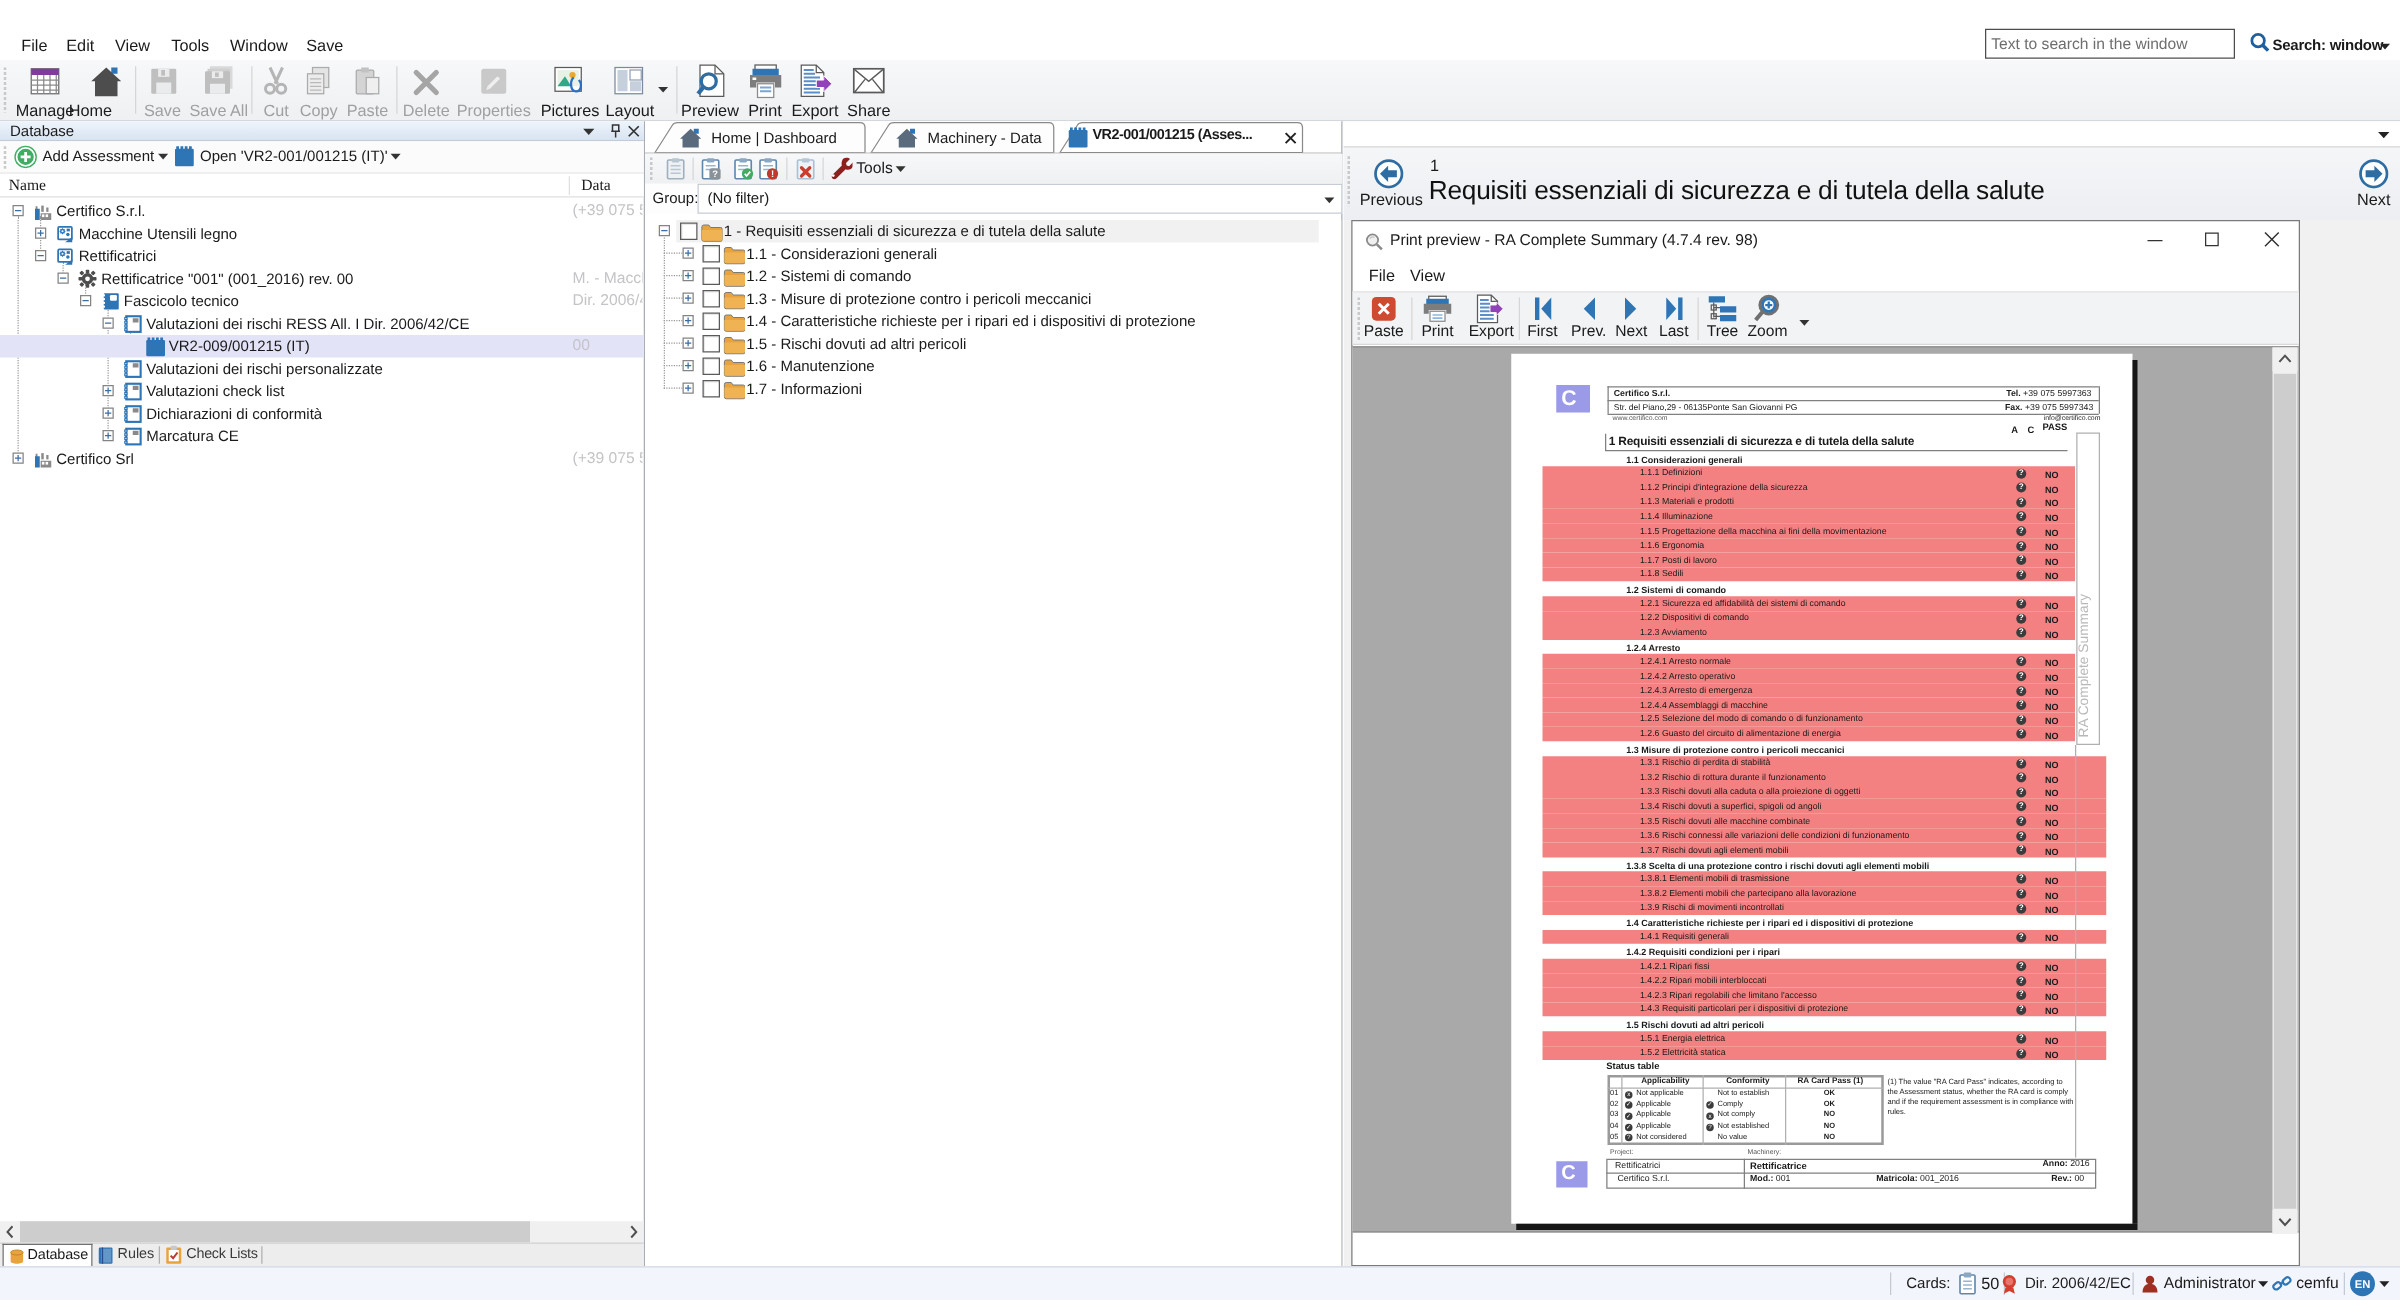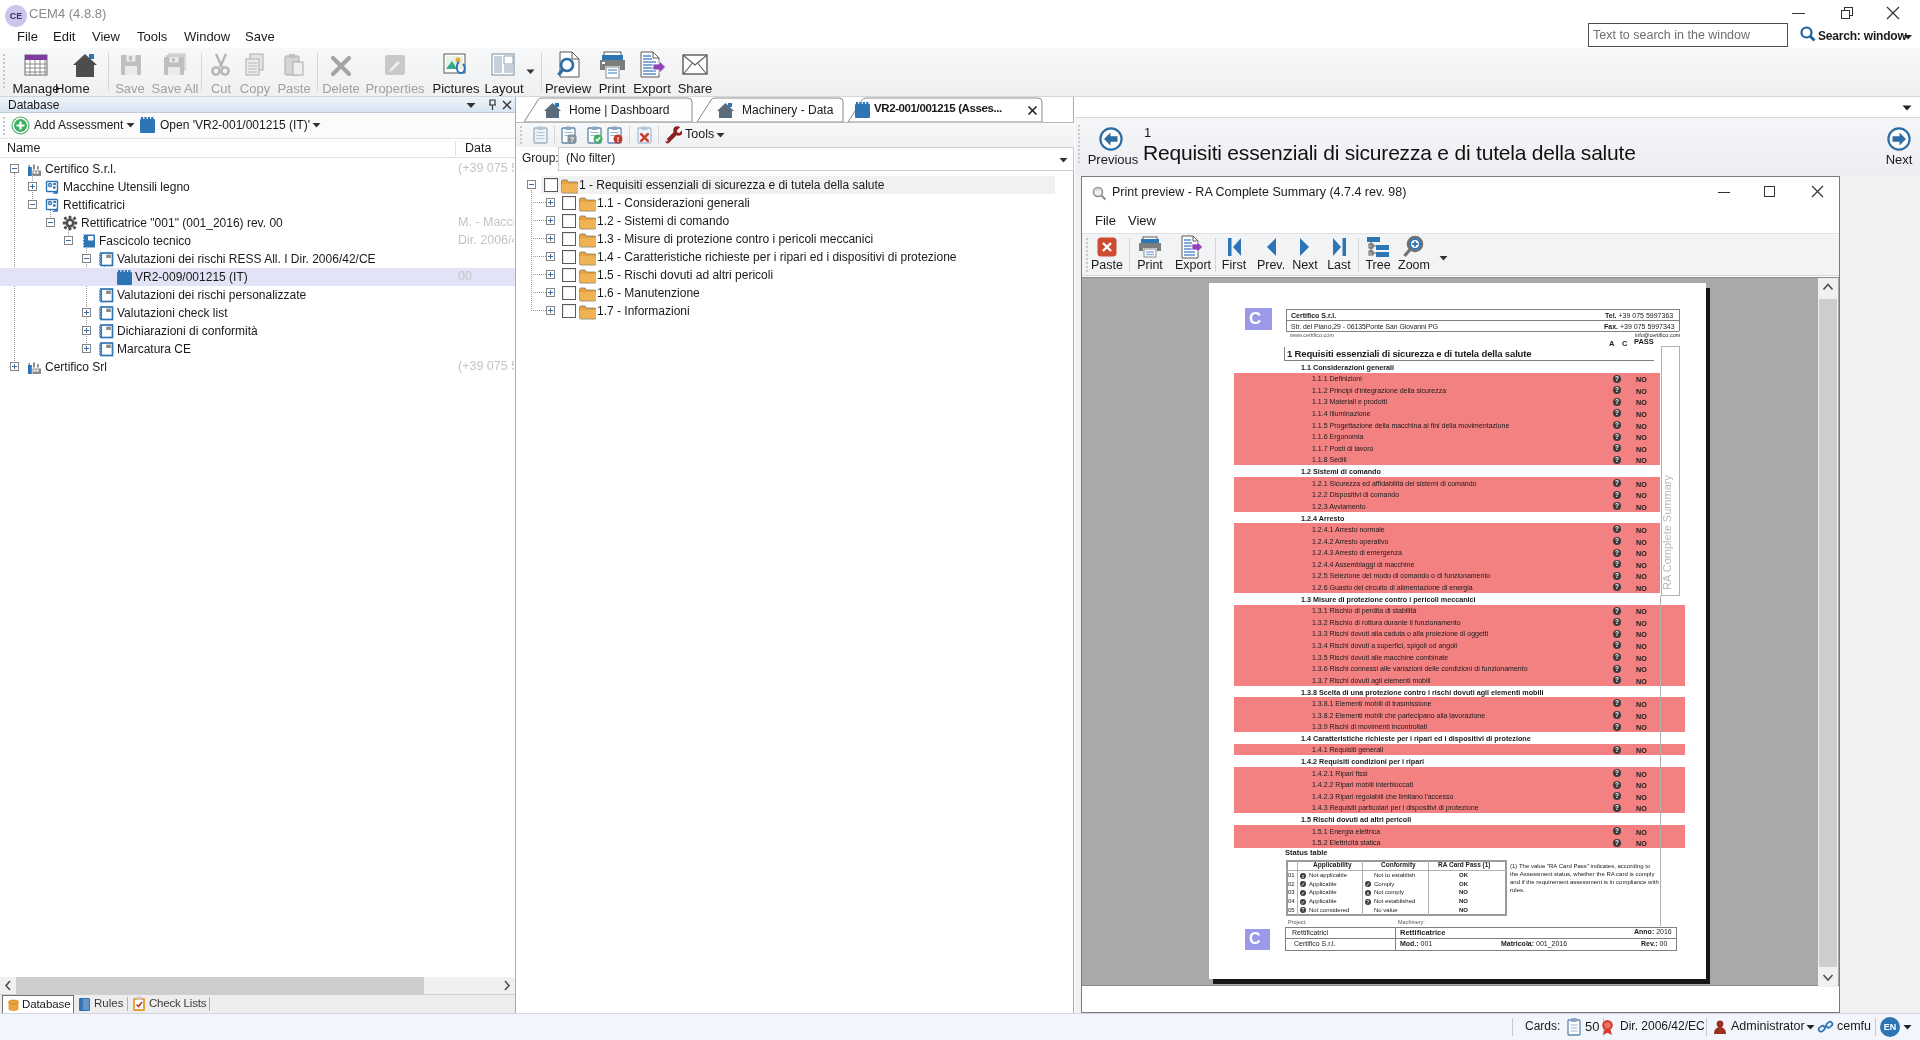--- a/index.html
+++ b/index.html
@@ -6,31 +6,20 @@
   html,body { width:1920px; height:1040px; overflow:hidden; }
   body { font-family:"Liberation Sans", sans-serif; font-size:12px; color:#1a1a1a; background:#fff; }
   .abs { position:absolute; }
   #root { position:relative; width:1920px; height:1040px; background:#fff; }
   .sep-v { width:1px; background:#d6d6d6; }
 </style>
 </head>
 <body>
 <div id="root">
 
-  <div class="abs" id="titlebar" style="left:0;top:0;width:1920px;height:28px;background:#fff;">
-    <div class="abs" style="left:5px;top:5px;width:22px;height:22px;border-radius:50%;background:#cdc4ef;color:#3b3660;font-weight:bold;font-size:9px;text-align:center;line-height:22px;">CE</div>
-    <div class="abs" style="left:29px;top:6px;color:#8a8a8a;font-size:13px;">CEM4 (4.8.8)</div>
-
-    <div class="abs" style="left:1792px;top:13px;width:13px;height:1px;background:#333;"></div>
-    <div class="abs" style="left:1844px;top:7px;width:9px;height:9px;border:1px solid #333;background:#fff;"></div>
-    <div class="abs" style="left:1841px;top:10px;width:9px;height:9px;border:1px solid #333;background:#fff;"></div>
-    <svg class="abs" style="left:1886px;top:6px;" width="14" height="14">
-        <path d="M1,1 L13,13 M13,1 L1,13" stroke="#333" stroke-width="1.2"></path>
-      </svg>
-  </div>
 
   <div class="abs" id="menubar" style="left:0;top:28px;width:1920px;height:20px;background:#fff;font-size:13px;">
     <span class="abs" style="left:17px;top:1px;">File</span>
     <span class="abs" style="left:53px;top:1px;">Edit</span>
     <span class="abs" style="left:92px;top:1px;">View</span>
     <span class="abs" style="left:137px;top:1px;">Tools</span>
     <span class="abs" style="left:184px;top:1px;">Window</span>
     <span class="abs" style="left:245px;top:1px;">Save</span>
 
     <div class="abs" style="left:1588px;top:-5px;width:200px;height:24px;border:1px solid #4d4d4d;background:#fff;">
@@ -202,21 +191,21 @@
           <rect x="5.4" y="1" width="2.2" height="4" fill="#2e75b6"></rect>
           <rect x="8.8" y="1" width="2.2" height="4" fill="#2e75b6"></rect>
           <rect x="12.2" y="1" width="2.2" height="4" fill="#2e75b6"></rect>
         </svg>
       <span class="abs" style="left:160px;top:5px;font-size:12px;">Open 'VR2-001/001215 (IT)'</span>
       <svg class="abs" style="left:312px;top:9px;" width="9" height="7">
           <path d="M0.5,1 L4.5,5.5 L8.5,1 Z" fill="#333"></path>
         </svg>
     </div>
 
-    <div class="abs" style="left:0;top:42px;width:515px;height:19px;background:#fff;border-bottom:1px solid #e0e0e0;">
+    <div class="abs" style="left:0;top:42px;width:515px;height:19px;background:#fff;border-bottom:1px solid #e0e0e0;font-family:Liberation Serif, serif;">
       <span class="abs" style="left:7px;top:2px;font-size:12.5px;">Name</span>
       <span class="abs" style="left:465px;top:2px;font-size:12.5px;">Data</span>
       <div class="abs" style="left:455px;top:2px;width:1px;height:15px;background:#e0e0e0;"></div>
     </div>
 
     <div id="ltree" class="abs" style="left:0;top:63px;width:515px;height:819px;font-size:12px;">
         <div class="abs" style="left:14px;top:13px;width:1px;height:194px;border-left:1px dotted #9a9a9a;"></div>
         <div class="abs" style="left:32px;top:13px;width:1px;height:32px;border-left:1px dotted #9a9a9a;"></div>
         <div class="abs" style="left:50px;top:49px;width:1px;height:14px;border-left:1px dotted #9a9a9a;"></div>
         <div class="abs" style="left:68px;top:67px;width:1px;height:14px;border-left:1px dotted #9a9a9a;"></div>

